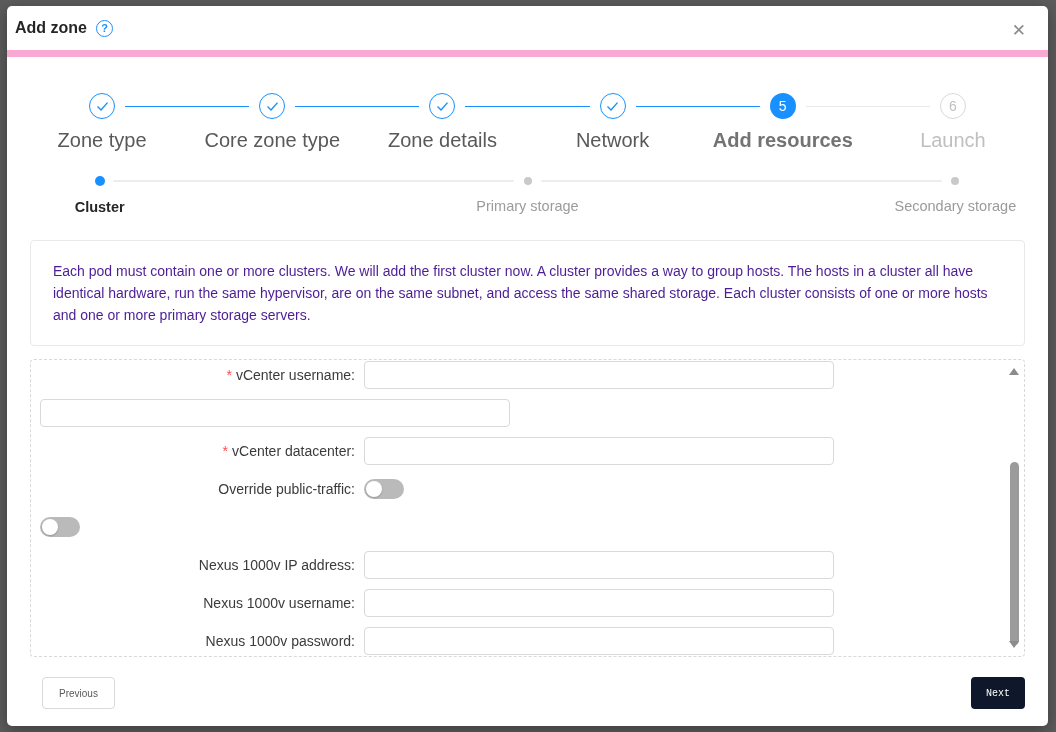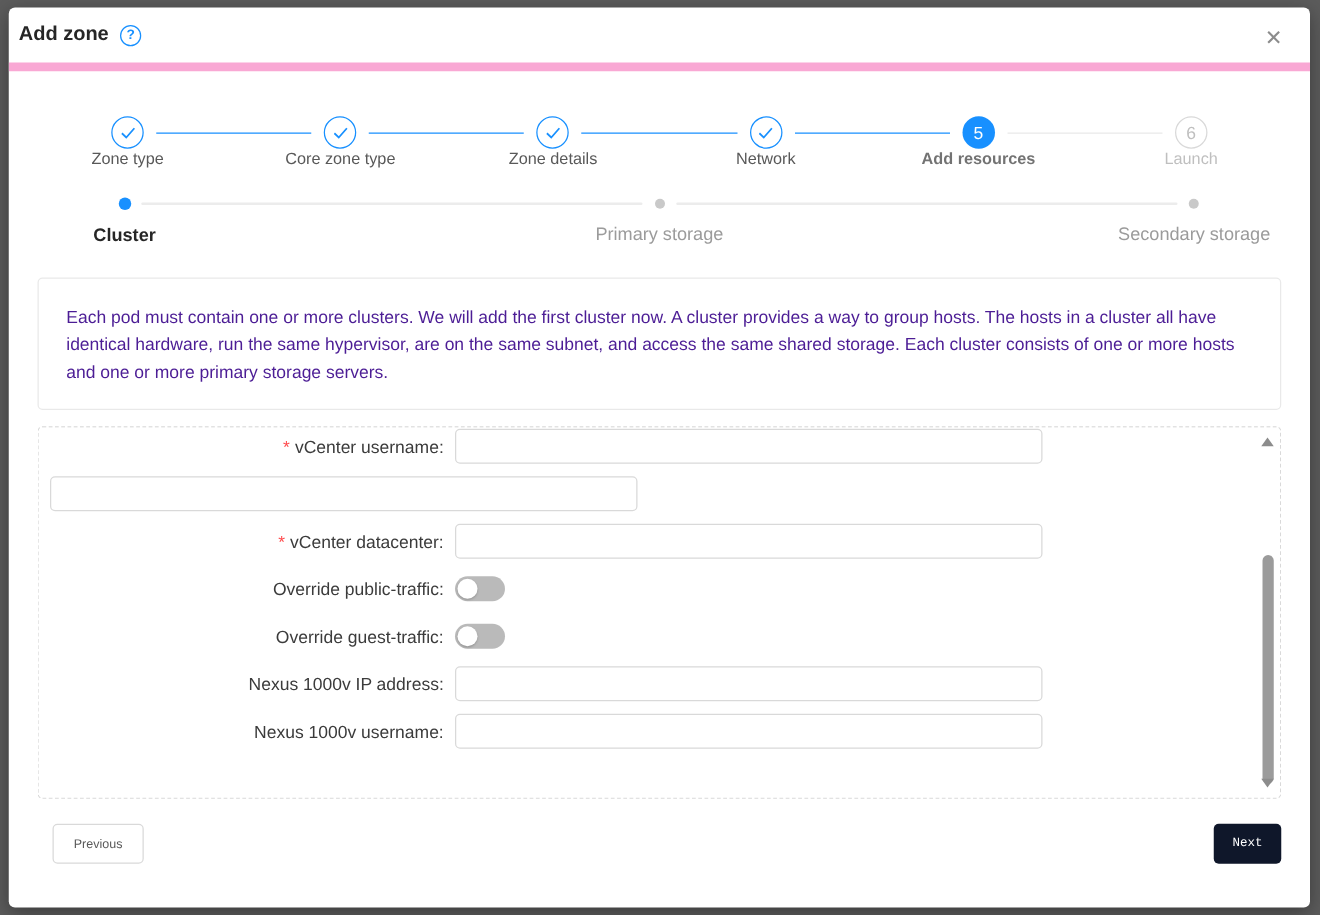--- a/index.html
+++ b/index.html
@@ -49,21 +49,21 @@
   }
   .step.done .step-circle   { border: 1px solid #1890ff; }
   .step.active .step-circle { background: #1890ff; color: #fff; }
   .step.wait .step-circle   { border: 1px solid #d9d9d9; color: #bfbfbf; }
   .step:not(:last-child)::after {
     content: ""; position: absolute; top: 13px;
     left: calc(50% + 23px); width: calc(100% - 46px); height: 1px;
     background: #e9e9e9;
   }
   .step.done:not(:last-child)::after { background: #1890ff; }
-  .step-label { font-size: 13px; color: #595959; }
+  .step-label { margin-top: 10px; font-size: 20px; color: #595959; }
   .step.active .step-label { color: #737373; font-weight: 700; }
   .step.wait .step-label { color: #bfbfbf; }
   .check-icon { display: block; }
   
   .dot-steps { position: relative; height: 48px; margin: 24px 23px 0; text-align: right; }
   .dot-item {
     position: absolute; top: 0; transform: translateX(-50%);
     display: flex; flex-direction: column; align-items: center; width: 220px;
   }
   .dot-item.p1 { left: 7%; }
@@ -231,36 +231,39 @@
     </div>
 
     <div class="form-row">
       <div class="form-label"><span>Override public-traffic:</span></div>
       <div class="form-control">
           <div class="toggle"></div>
         </div>
     </div>
 
     <div class="form-row">
-      <div class="form-label"><span>Override guest-traffic:</span></div>
       <div class="form-control">
           <div class="toggle"></div>
         </div>
     </div>
 
     <div class="form-row">
       <div class="form-label"><span>Nexus 1000v IP address:</span></div>
       <div class="form-control"><input class="text-input" type="text" value="" style=""></div>
     </div>
 
     <div class="form-row">
       <div class="form-label"><span>Nexus 1000v username:</span></div>
       <div class="form-control"><input class="text-input" type="text" value="" style=""></div>
     </div>
 
+    <div class="form-row">
+      <div class="form-label"><span>Nexus 1000v password:</span></div>
+      <div class="form-control"><input class="text-input" type="text" value="" style=""></div>
+    </div>
 
     <div class="scrollbar">
       <div class="sb-up"></div>
       <div class="sb-thumb"></div>
       <div class="sb-down"></div>
     </div>
   </div>
 
   <div class="footer">
     <button class="btn btn-default">Previous</button>

